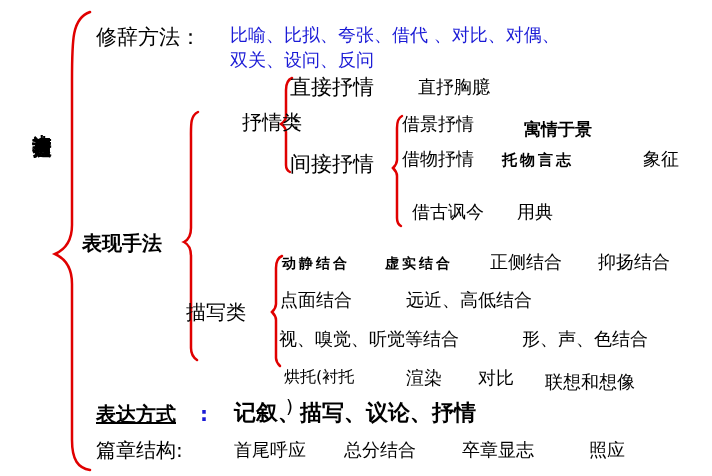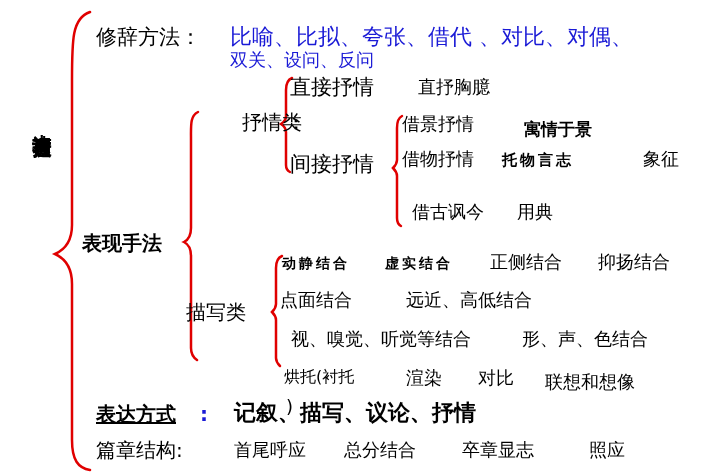--- a/index.html
+++ b/index.html
@@ -25,21 +25,21 @@
 
     <path d="M402,116 C398,118 397,122 397,128 L397,160 C397,164 395,166 393,168 C395,170 397,172 397,176 L397,218 C397,222 399,225 401,226"></path>
 
     <path d="M282,256 C277,258 276,262 276,268 L276,304 C276,308 274,310 272,312 C274,314 276,316 276,320 L276,358 C276,362 278,364 280,366"></path>
   </g>
 </svg>
 
 <div class="vert" style="left:30px; top:118px;">古诗词表达技巧</div>
 
 <div class="t" style="left:96px; top:27px; font-size:21px;">修辞方法：</div>
-<div class="t blue" style="left:230px; top:26px; font-size:22px;">比喻、比拟、夸张、借代 、对比、对偶、</div>
+<div class="t blue" style="left:230px; top:26px; font-size:18px;">比喻、比拟、夸张、借代 、对比、对偶、</div>
 <div class="t blue" style="left:230px; top:51px; font-size:18px;">双关、设问、反问</div>
 
 <div class="t bold" style="left:82px; top:233px; font-size:20px;">表现手法</div>
 
 <div class="t" style="left:206px; top:112px; font-size:20px;margin-left:36px;">抒情类</div>
 <div class="t bold" style="left:287px; top:114px; font-size:18px;">：</div>
 
 <div class="t" style="left:290px; top:77px; font-size:21px;">直接抒情</div>
 <div class="t" style="left:418px; top:78px; font-size:18px;">直抒胸臆</div>
 
@@ -58,21 +58,21 @@
 <div class="t" style="left:186px; top:302px; font-size:20px;">描写类</div>
 
 <div class="t bold" style="left:282px; top:256px; font-size:14px; letter-spacing:3px;">动静结合</div>
 <div class="t bold" style="left:385px; top:256px; font-size:14px; letter-spacing:3px;">虚实结合</div>
 <div class="t" style="left:490px; top:253px; font-size:18px;">正侧结合</div>
 <div class="t" style="left:598px; top:253px; font-size:18px;">抑扬结合</div>
 
 <div class="t" style="left:280px; top:291px; font-size:18px;">点面结合</div>
 <div class="t" style="left:406px; top:291px; font-size:18px;">远近、高低结合</div>
 
-<div class="t" style="left:279px; top:330px; font-size:18px;padding-left:12px;">视、嗅觉、听觉等结合</div>
+<div class="t" style="left:279px; top:330px; font-size:18px;">视、嗅觉、听觉等结合</div>
 <div class="t" style="left:522px; top:330px; font-size:18px;">形、声、色结合</div>
 
 <div class="t" style="left:284px; top:369px; font-size:16px;">烘托(衬托</div>
 <div class="t" style="left:406px; top:369px; font-size:18px;">渲染</div>
 <div class="t" style="left:478px; top:369px; font-size:18px;">对比</div>
 <div class="t" style="left:545px; top:373px; font-size:18px;">联想和想像</div>
 
 <div class="t" style="left:286px; top:398px; font-size:18px;">)</div>
 
 <div class="t bold" style="left:96px; top:404px; font-size:20px;text-decoration:underline;">表达方式</div>

